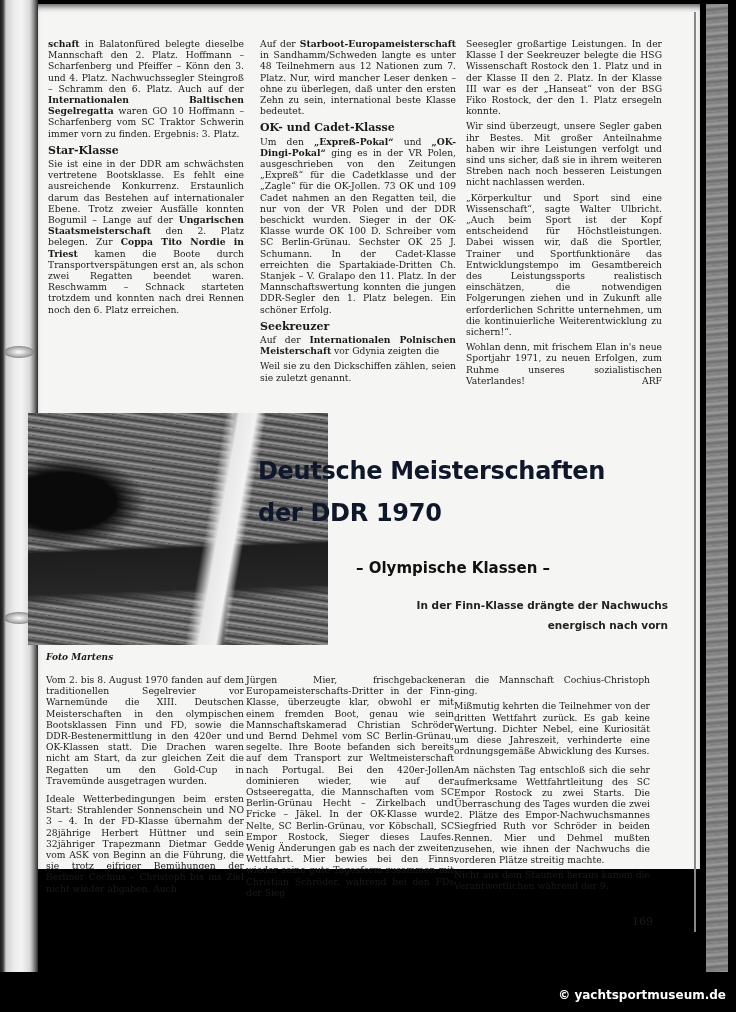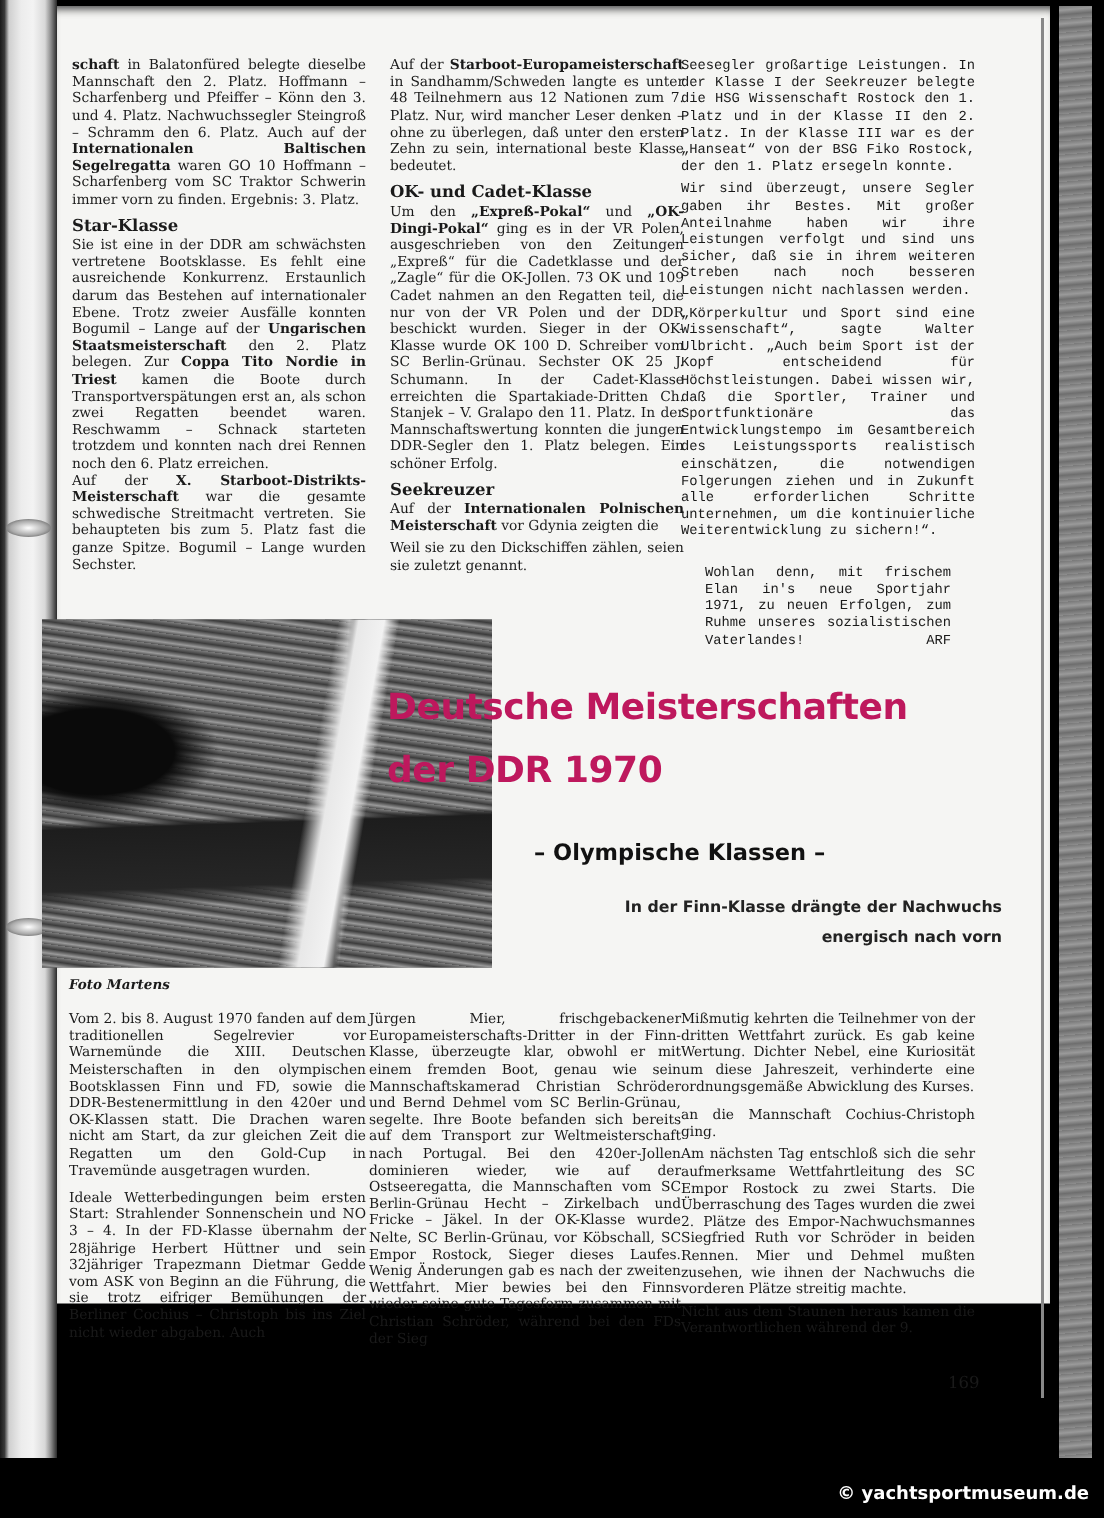--- a/index.html
+++ b/index.html
@@ -20,21 +20,21 @@
   .photo { position:absolute; left:-10px; top:409px; width:300px; height:232px;
            background:
              radial-gradient(ellipse at 12% 38%,#0a0a0a 0,#0a0a0a 14%,transparent 22%),
              linear-gradient(100deg,transparent 58%,#e8e8e8 62%,#f2f2f2 67%,transparent 70%),
              linear-gradient(95deg,transparent 64%,#111 65%,#111 67%,transparent 68%),
              linear-gradient(178deg,transparent 56%,#1d1d1d 58%,#262626 75%,transparent 80%),
              repeating-linear-gradient(8deg,#555 0,#9a9a9a 2px,#3c3c3c 5px,#7a7a7a 8px),
              #444; }
   .caption { position:absolute; left:8px; top:648px; font-size:9px; font-style:italic; font-weight:bold; }
   .headline { position:absolute; left:220px; top:446px; font-family:"DejaVu Sans", sans-serif;
-              font-weight:bold; font-size:24px; line-height:42px; color:#be185d; letter-spacing:-0.3px; }
+              font-weight:bold; font-size:24px; line-height:42px; color:#0f172a; letter-spacing:-0.3px; }
   .subhead { position:absolute; left:318px; top:555px; font-family:"DejaVu Sans", sans-serif;
              font-weight:bold; font-size:15px; color:#111; }
   .deck { position:absolute; left:330px; top:591px; width:300px; font-family:"DejaVu Sans", sans-serif;
           font-weight:bold; font-size:10.5px; line-height:20px; color:#222;text-align:right; }
   .pagenum { position:absolute; left:594px; top:911px; font-size:11px;text-align:right; }
   .credit { position:absolute; right:10px; bottom:10px; color:#fff; font-family:"DejaVu Sans", sans-serif;
             font-weight:bold; font-size:12px;margin-top:16px; }
   b { font-weight:bold; }
 </style>
 </head>
@@ -46,59 +46,58 @@
 </div>
 <div class="edge"></div>
 
 <div class="page">
   <div class="page-rule"></div>
 
   <div class="col" style="left:10px; top:34px; width:196px;">
     <p><b>schaft</b><span> in Balatonfüred belegte dieselbe Mannschaft den 2. Platz. Hoffmann – Scharfenberg und Pfeiffer – Könn den 3. und 4. Platz. Nachwuchssegler Steingroß – Schramm den 6. Platz. Auch auf der </span><b>Internationalen Baltischen Segelregatta</b><span> waren GO 10 Hoffmann – Scharfenberg vom SC Traktor Schwerin immer vorn zu finden. Ergebnis: 3. Platz.</span></p>
     <h4>Star-Klasse</h4>
     <p style="margin:0"><span>Sie ist eine in der DDR am schwächsten vertretene Bootsklasse. Es fehlt eine ausreichende Konkurrenz. Erstaunlich darum das Bestehen auf internationaler Ebene. Trotz zweier Ausfälle konnten Bogumil – Lange auf der </span><b>Ungarischen Staatsmeisterschaft</b><span> den 2. Platz belegen. Zur </span><b>Coppa Tito Nordie in Triest</b><span> kamen die Boote durch Transportverspätungen erst an, als schon zwei Regatten beendet waren. Reschwamm – Schnack starteten trotzdem und konnten nach drei Rennen noch den 6. Platz erreichen.</span></p>
-    <p><span>Auf der </span><b>X. Starboot-Distrikts-Meisterschaft</b><span> war die gesamte schwedische Streitmacht vertreten. Sie behaupteten bis zum 5. Platz fast die ganze Spitze. Bogumil – Lange wurden Sechster.</span></p>
   </div>
 
   <div class="col" style="left:222px; top:34px; width:196px;">
     <p><span>Auf der </span><b>Starboot-Europameisterschaft</b><span> in Sandhamm/Schweden langte es unter 48 Teilnehmern aus 12 Nationen zum 7. Platz. Nur, wird mancher Leser denken – ohne zu überlegen, daß unter den ersten Zehn zu sein, international beste Klasse bedeutet.</span></p>
     <h4>OK- und Cadet-Klasse</h4>
     <p><span>Um den </span><b>„Expreß-Pokal“</b><span> und </span><b>„OK-Dingi-Pokal“</b><span> ging es in der VR Polen, ausgeschrieben von den Zeitungen „Expreß“ für die Cadetklasse und der „Zagle“ für die OK-Jollen. 73 OK und 109 Cadet nahmen an den Regatten teil, die nur von der VR Polen und der DDR beschickt wurden. Sieger in der OK-Klasse wurde OK 100 D. Schreiber vom SC Berlin-Grünau. Sechster OK 25 J. Schumann. In der Cadet-Klasse erreichten die Spartakiade-Dritten Ch. Stanjek – V. Gralapo den 11. Platz. In der Mannschaftswertung konnten die jungen DDR-Segler den 1. Platz belegen. Ein schöner Erfolg.</span></p>
     <h4>Seekreuzer</h4>
     <p><span>Auf der </span><b>Internationalen Polnischen Meisterschaft</b><span> vor Gdynia zeigten die</span></p>
     <p style="margin:0">Weil sie zu den Dickschiffen zählen, seien sie zuletzt genannt.</p>
   </div>
 
-  <div class="col" style="left:416px; top:34px; width:196px;font-family:Liberation Mono, monospace;">
+  <div class="col" style="left:428px; top:34px; width:196px;">
     <p>Seesegler großartige Leistungen. In der Klasse I der Seekreuzer belegte die HSG Wissenschaft Rostock den 1. Platz und in der Klasse II den 2. Platz. In der Klasse III war es der „Hanseat“ von der BSG Fiko Rostock, der den 1. Platz ersegeln konnte.</p>
     <p>Wir sind überzeugt, unsere Segler gaben ihr Bestes. Mit großer Anteilnahme haben wir ihre Leistungen verfolgt und sind uns sicher, daß sie in ihrem weiteren Streben nach noch besseren Leistungen nicht nachlassen werden.</p>
     <p>„Körperkultur und Sport sind eine Wissenschaft“, sagte Walter Ulbricht. „Auch beim Sport ist der Kopf entscheidend für Höchstleistungen. Dabei wissen wir, daß die Sportler, Trainer und Sportfunktionäre das Entwicklungstempo im Gesamtbereich des Leistungssports realistisch einschätzen, die notwendigen Folgerungen ziehen und in Zukunft alle erforderlichen Schritte unternehmen, um die kontinuierliche Weiterentwicklung zu sichern!“.</p>
-    <p style="margin:16px"><span>Wohlan denn, mit frischem Elan in's neue Sportjahr 1971, zu neuen Erfolgen, zum Ruhme unseres sozialistischen Vaterlandes!</span> <span style="float:right">ARF</span></p>
+    <p style="margin:0"><span>Wohlan denn, mit frischem Elan in's neue Sportjahr 1971, zu neuen Erfolgen, zum Ruhme unseres sozialistischen Vaterlandes!</span> <span style="float:right">ARF</span></p>
   </div>
 
   <div class="photo"></div>
   <div class="caption">Foto Martens</div>
 
   <div class="headline">
     <div>Deutsche Meisterschaften</div>
     <div>der DDR 1970</div>
   </div>
   <div class="subhead">– Olympische Klassen –</div>
   <div class="deck">In der Finn-Klasse drängte der Nachwuchs energisch nach vorn</div>
 
   <div class="col" style="left:8px; top:670px; width:198px;">
     <p style="margin-bottom:7px">Vom 2. bis 8. August 1970 fanden auf dem traditionellen Segelrevier vor Warnemünde die XIII. Deutschen Meisterschaften in den olympischen Bootsklassen Finn und FD, sowie die DDR-Bestenermittlung in den 420er und OK-Klassen statt. Die Drachen waren nicht am Start, da zur gleichen Zeit die Regatten um den Gold-Cup in Travemünde ausgetragen wurden.</p>
     <p>Ideale Wetterbedingungen beim ersten Start: Strahlender Sonnenschein und NO 3 – 4. In der FD-Klasse übernahm der 28jährige Herbert Hüttner und sein 32jähriger Trapezmann Dietmar Gedde vom ASK von Beginn an die Führung, die sie trotz eifriger Bemühungen der Berliner Cochius – Christoph bis ins Ziel nicht wieder abgaben. Auch</p>
   </div>
   <div class="col" style="left:208px; top:670px; width:208px;">
     <p>Jürgen Mier, frischgebackener Europameisterschafts-Dritter in der Finn-Klasse, überzeugte klar, obwohl er mit einem fremden Boot, genau wie sein Mannschaftskamerad Christian Schröder und Bernd Dehmel vom SC Berlin-Grünau, segelte. Ihre Boote befanden sich bereits auf dem Transport zur Weltmeisterschaft nach Portugal. Bei den 420er-Jollen dominieren wieder, wie auf der Ostseeregatta, die Mannschaften vom SC Berlin-Grünau Hecht – Zirkelbach und Fricke – Jäkel. In der OK-Klasse wurde Nelte, SC Berlin-Grünau, vor Köbschall, SC Empor Rostock, Sieger dieses Laufes. Wenig Änderungen gab es nach der zweiten Wettfahrt. Mier bewies bei den Finns wieder seine gute Tagesform zusammen mit Christian Schröder, während bei den FDs der Sieg</p>
   </div>
   <div class="col" style="left:416px; top:670px; width:196px;">
+    <p>an die Mannschaft Cochius-Christoph ging.</p>
     <p style="margin-bottom:8px">Mißmutig kehrten die Teilnehmer von der dritten Wettfahrt zurück. Es gab keine Wertung. Dichter Nebel, eine Kuriosität um diese Jahreszeit, verhinderte eine ordnungsgemäße Abwicklung des Kurses.</p>
-    <p>an die Mannschaft Cochius-Christoph ging.</p>
     <p>Am nächsten Tag entschloß sich die sehr aufmerksame Wettfahrtleitung des SC Empor Rostock zu zwei Starts. Die Überraschung des Tages wurden die zwei 2. Plätze des Empor-Nachwuchsmannes Siegfried Ruth vor Schröder in beiden Rennen. Mier und Dehmel mußten zusehen, wie ihnen der Nachwuchs die vorderen Plätze streitig machte.</p>
     <p>Nicht aus dem Staunen heraus kamen die Verantwortlichen während der 9.</p>
   </div>
 
   <div class="pagenum">169</div>
 </div>
 
 <div class="credit">© yachtsportmuseum.de</div>
 
 </body></html>

